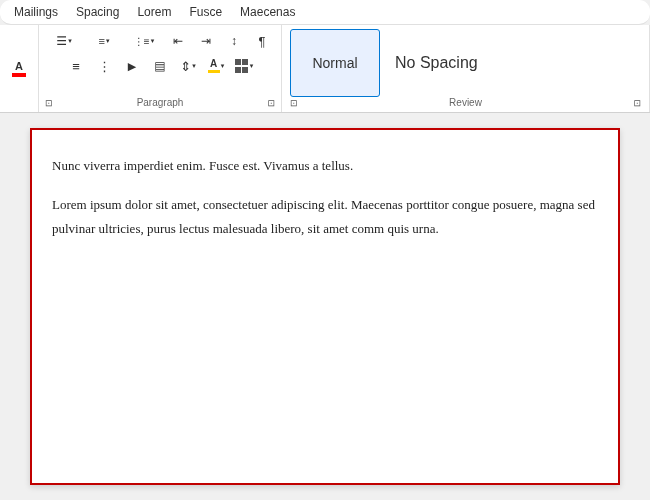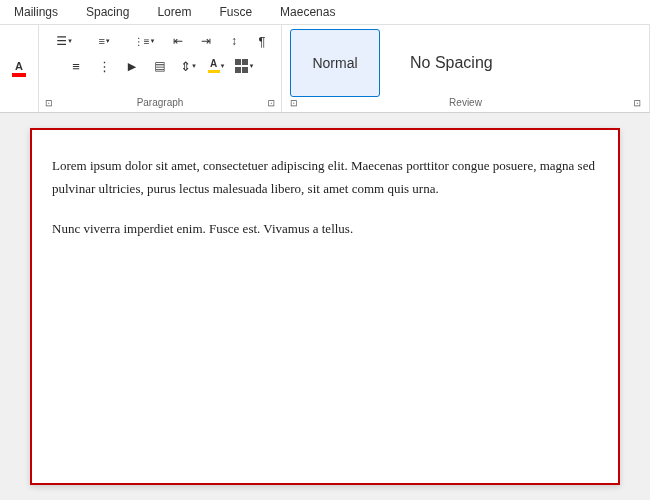--- a/index.html
+++ b/index.html
@@ -9,22 +9,23 @@
       width: 650px;
       height: 500px;
       overflow: hidden;
     }
 
     .menu-bar {
       display: flex;
       align-items: center;
       background: #ffffff;
       padding: 2px 6px;
-      gap: 12px;
+      gap: 2px;
       border-bottom: 1px solid #e0e0e0;
+      border-radius: 11px;
     }
 
     .menu-item {
       padding: 3px 8px;
       font-size: 12px;
       cursor: pointer;
       color: #333;
       border-radius: 3px;
     }
 
@@ -299,38 +300,38 @@
       </div>
       <div class="section-footer">
         <span class="section-expand">⊡</span>
         <span style="font-size:10px;color:#666;">Paragraph</span>
         <span class="section-expand">⊡</span>
       </div>
     </div>
 
     <div class="styles-section">
       <div style="display:flex;flex-direction:column;width:100%;height:100%;">
-        <div style="display:flex;flex:1;align-items:flex-start;gap:19px;">
+        <div style="display:flex;flex:1;align-items:flex-start;gap:4px;">
           <div class="style-box active">
             <div class="style-preview" style="font-size:14px;">Normal</div>
           </div>
           <div class="style-box">
             <div class="style-preview" style="font-size:16px;">No Spacing</div>
           </div>
         </div>
         <div class="section-footer">
           <span class="section-expand">⊡</span>
           <span style="font-size:10px;color:#666;">Review</span>
           <span class="section-expand">⊡</span>
         </div>
       </div>
     </div>
   </div>
 
   <div class="doc-container">
     <div class="page">
       <div class="doc-text">
+        <p>Nunc viverra imperdiet enim. Fusce est. Vivamus a tellus.</p>
         <p>Lorem ipsum dolor sit amet, consectetuer adipiscing elit. Maecenas porttitor congue posuere, magna sed pulvinar ultricies, purus lectus malesuada libero, sit amet comm quis urna.</p>
-        <p>Nunc viverra imperdiet enim. Fusce est. Vivamus a tellus.</p>
       </div>
     </div>
   </div>
 </div>
 
 </body></html>

